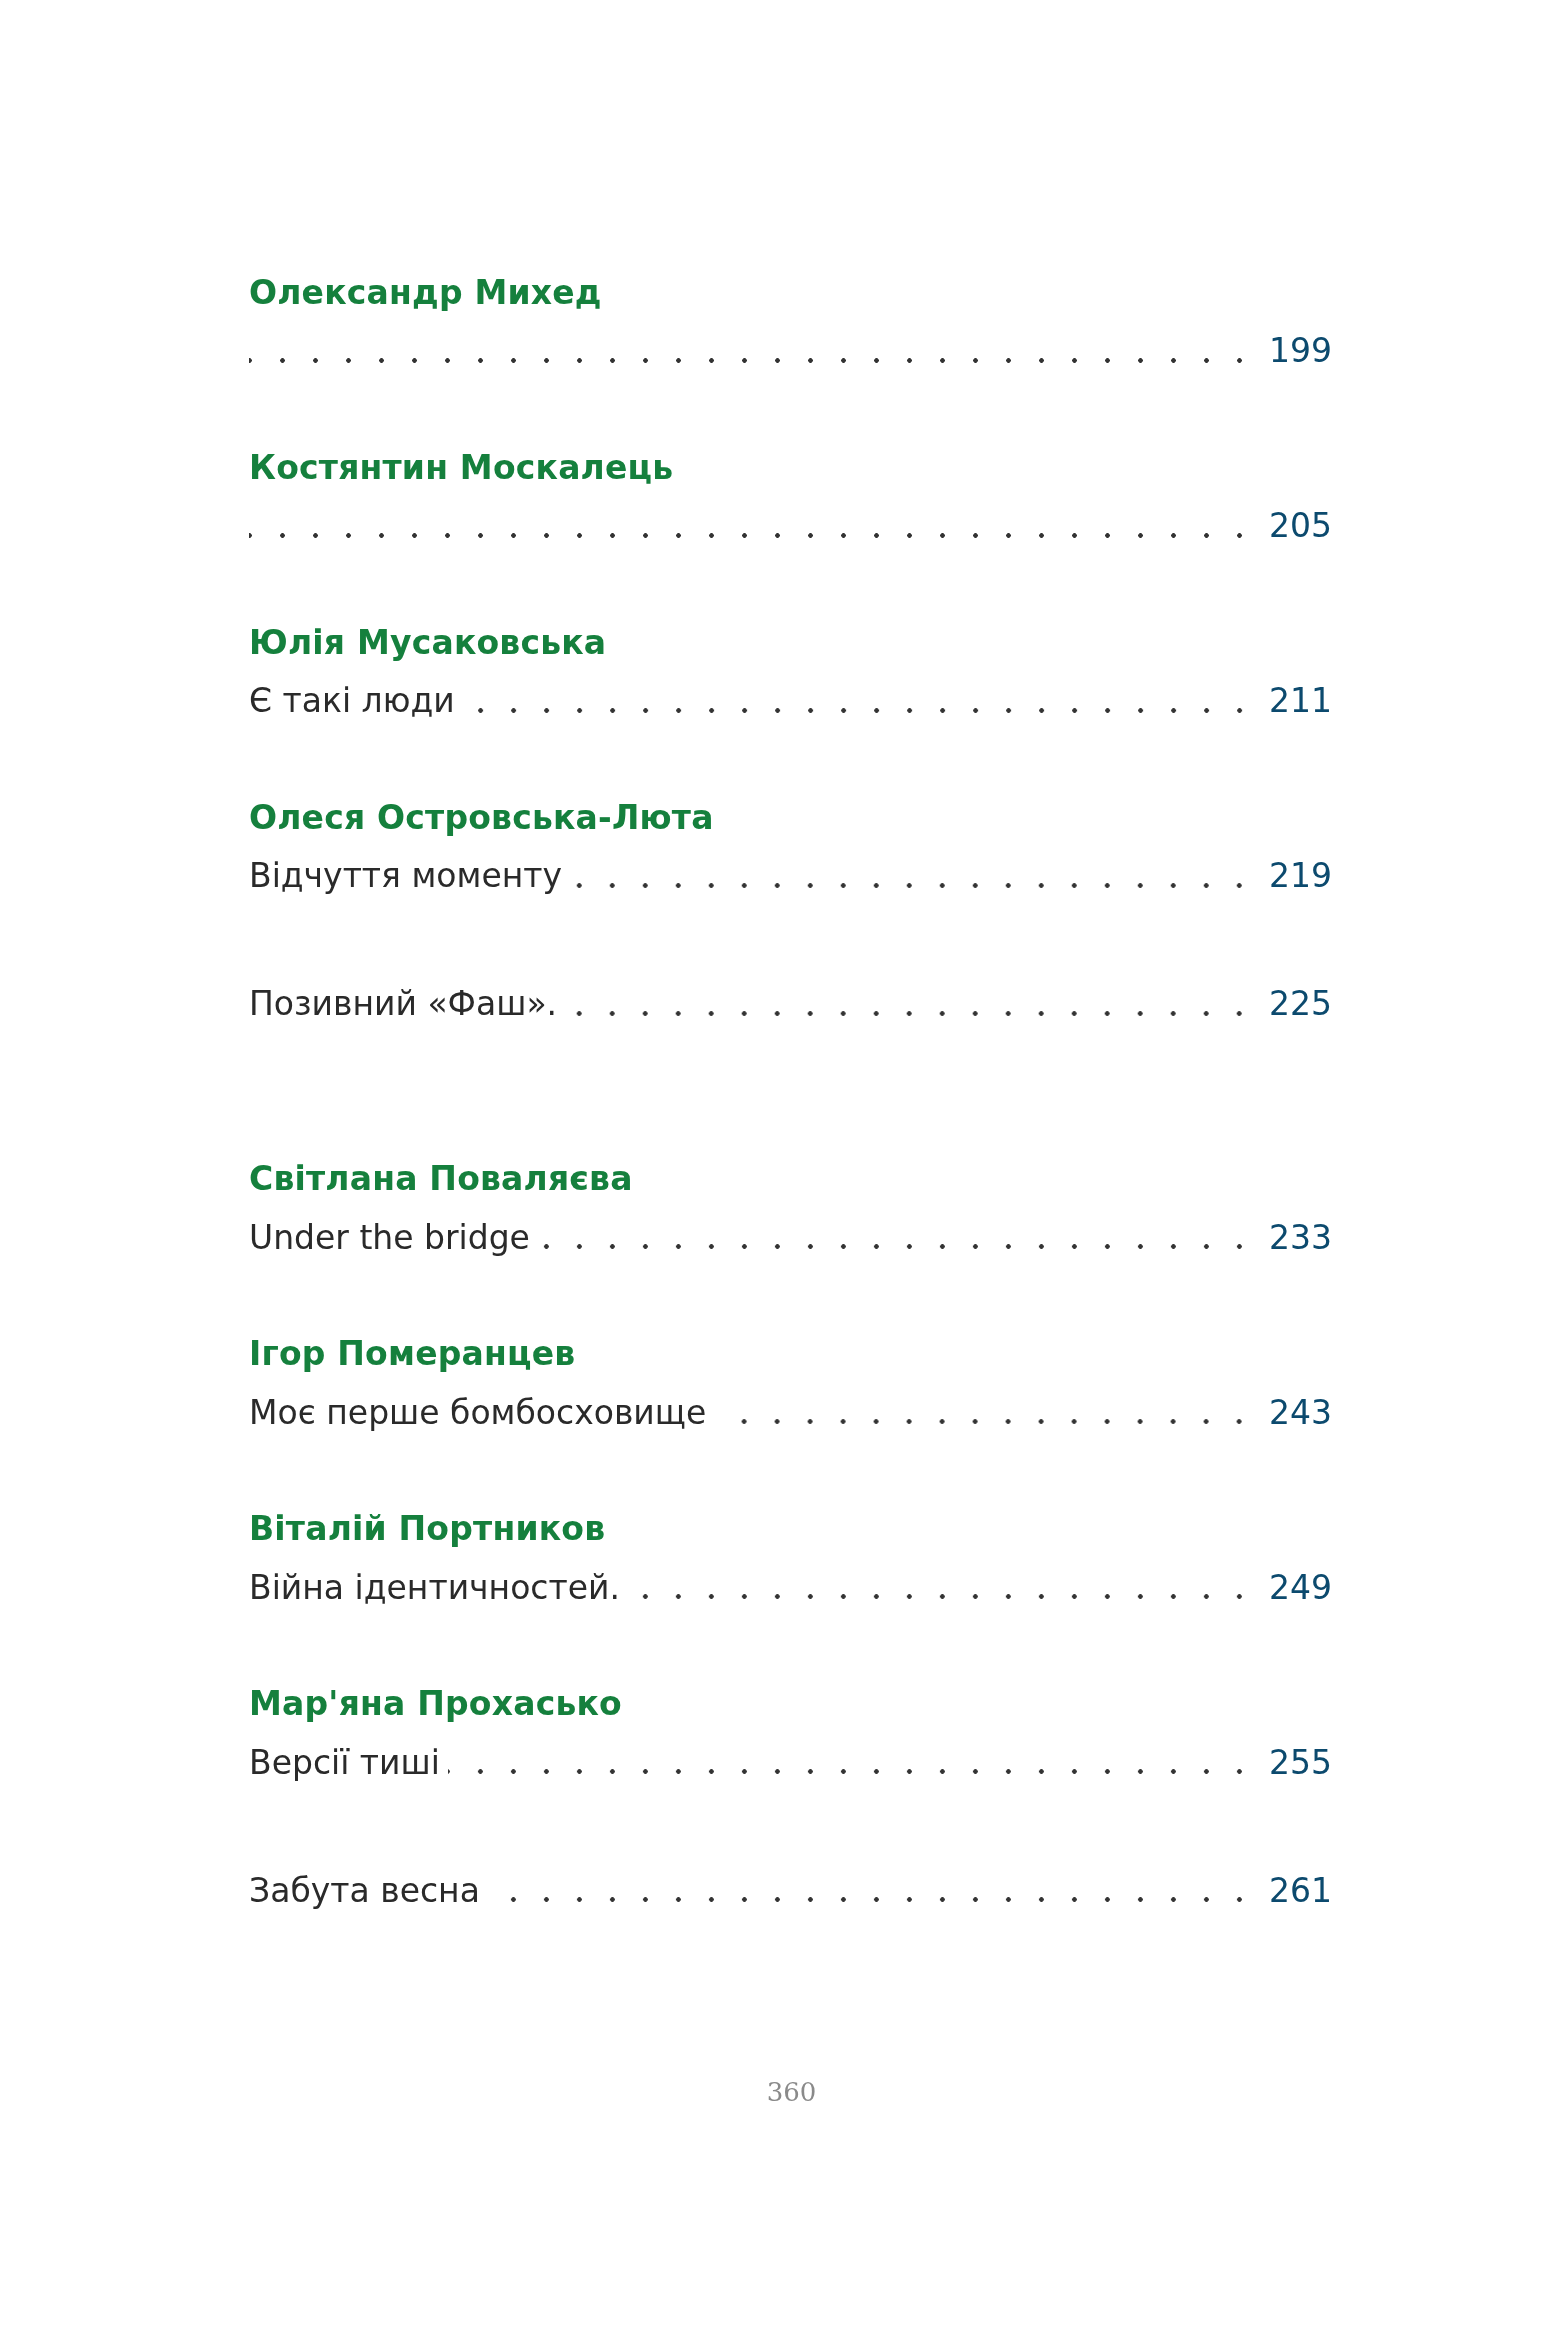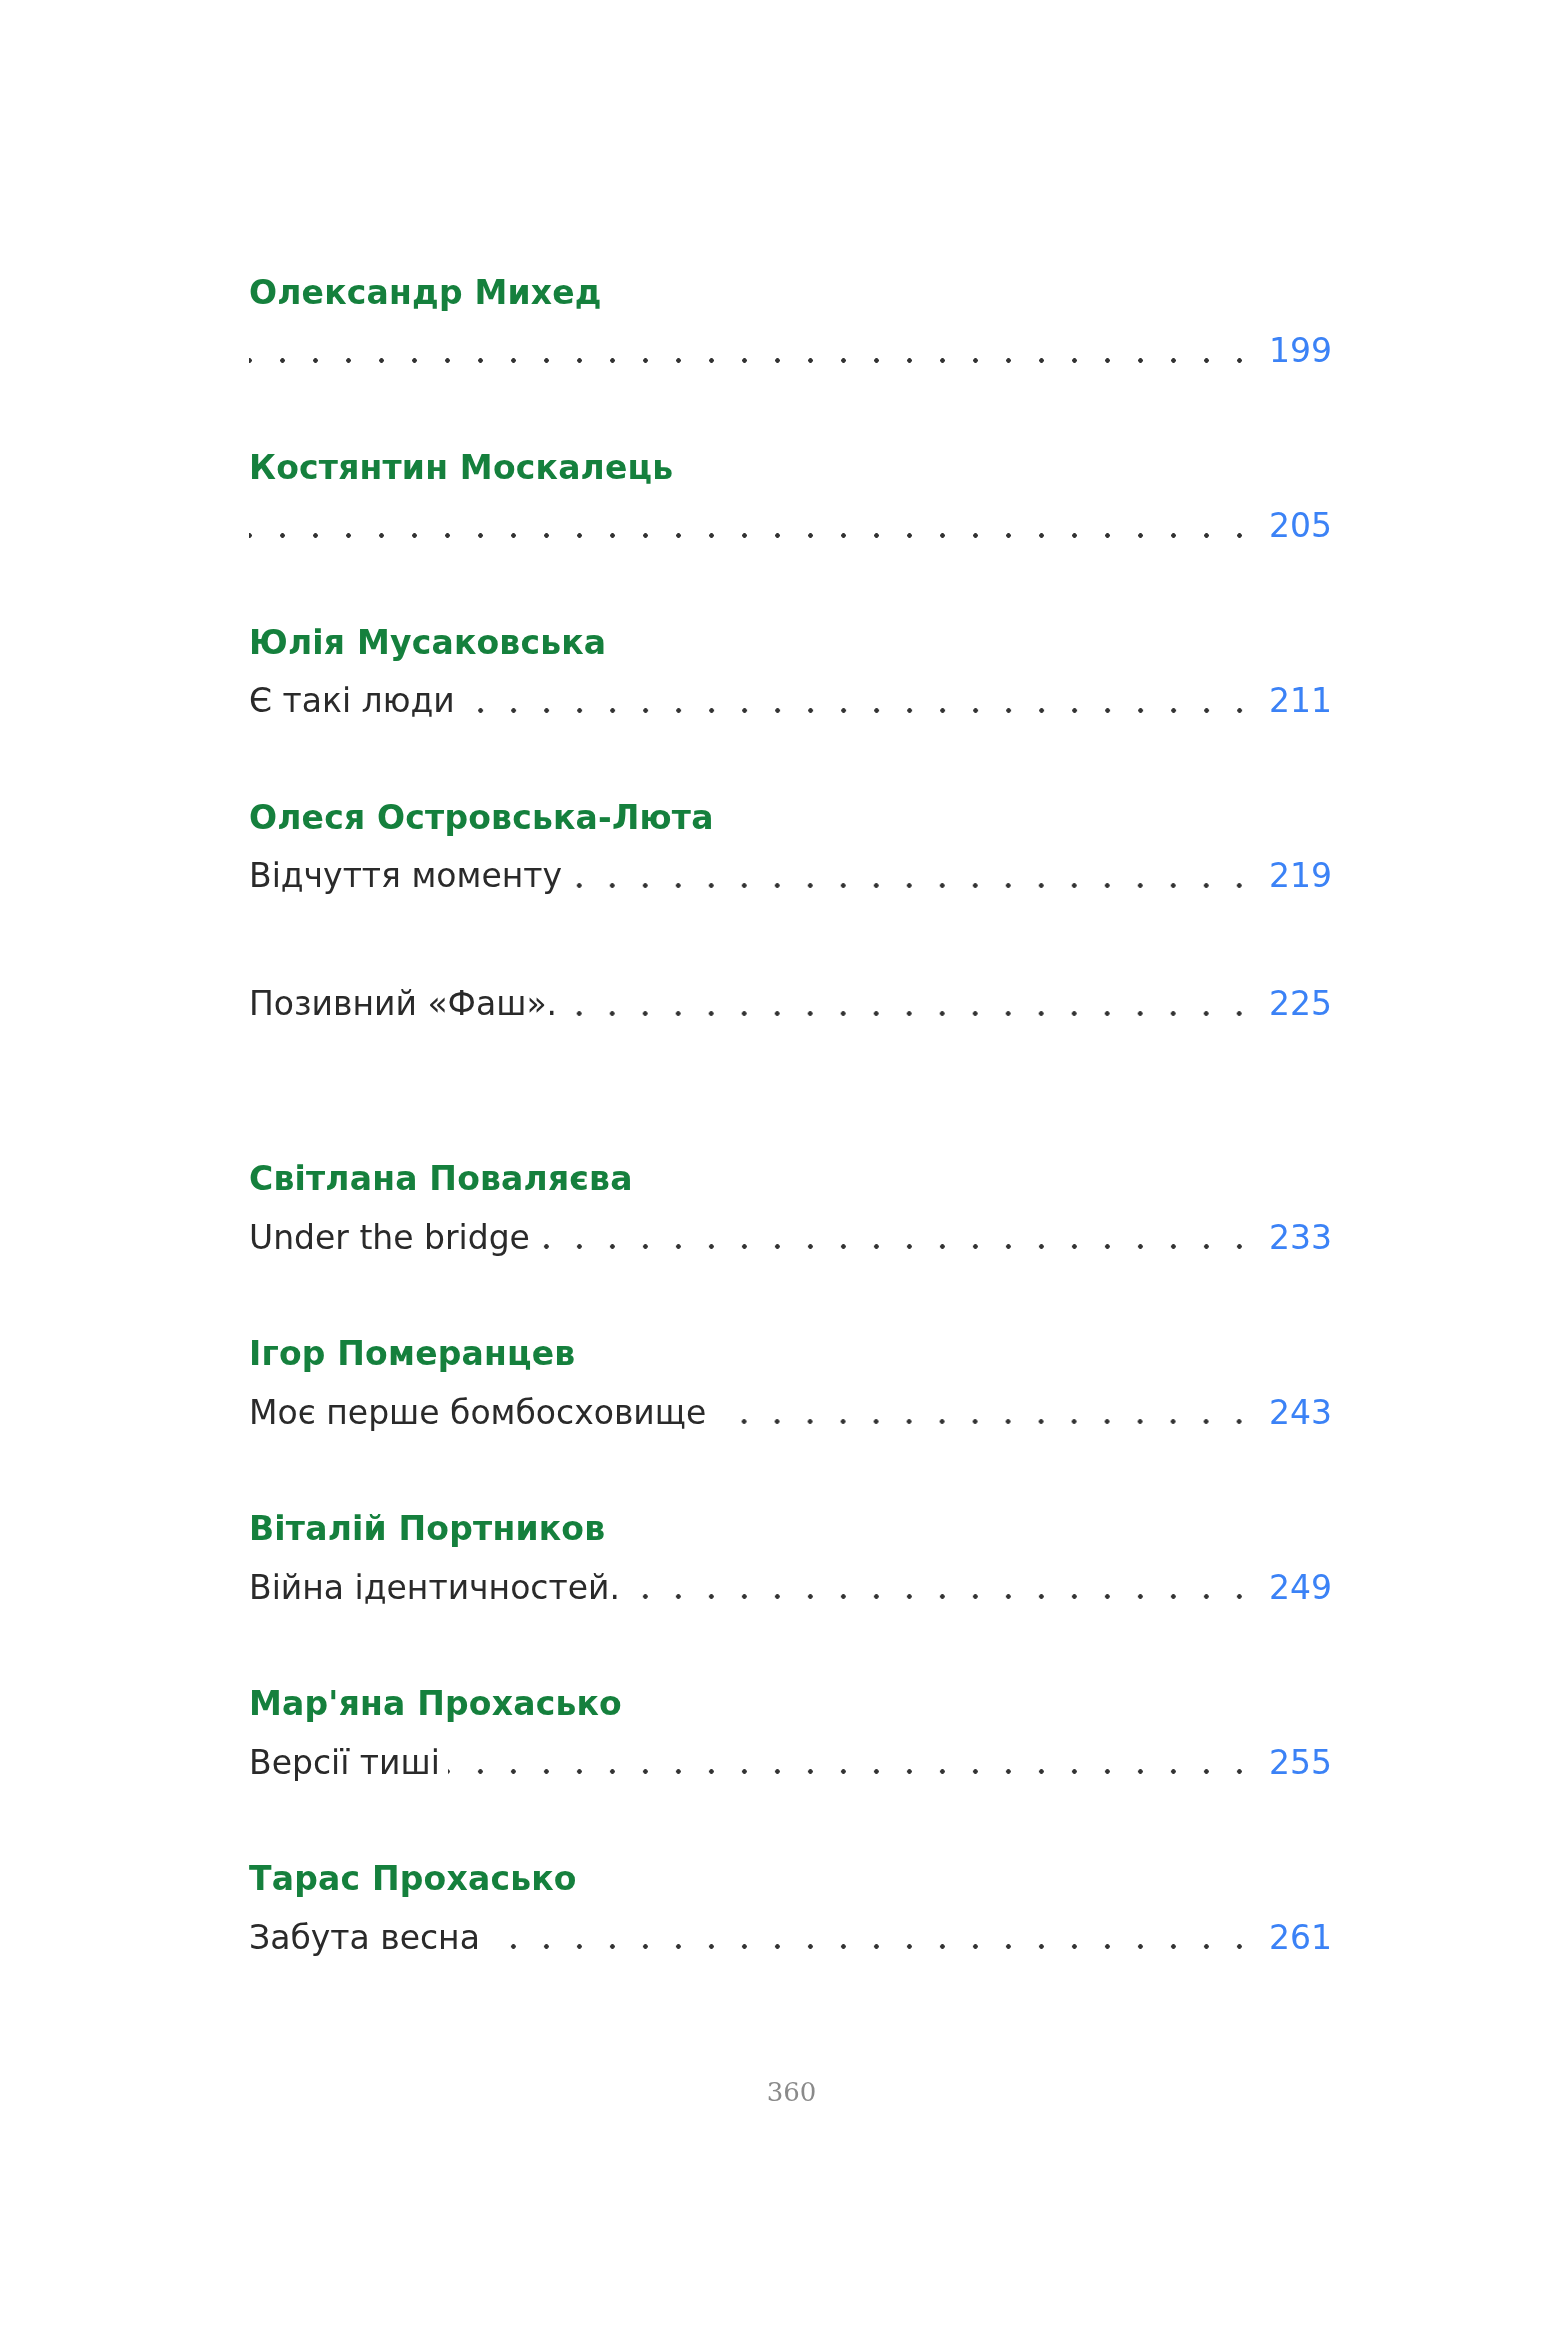--- a/index.html
+++ b/index.html
@@ -62,21 +62,21 @@
       background-image: radial-gradient(circle, #333333 2.1px, transparent 2.4px);
       background-size: 33px 4.9px;
       background-position: right bottom;
       background-repeat: repeat-x;
     }
     .page {
       flex: 0 0 auto;
       padding-left: 13px;
       font-size: 33px;
       white-space: nowrap;
-      color: #3b82f6;
+      color: #0c4a6e;
     }
     .folio {
       position: absolute;
       left: 0;
       width: 1583px;
       top: 2077px;
       text-align: center;
       font-family: "DejaVu Serif", "Liberation Serif", serif;
       font-size: 26px;
       color: #8a8a8a;
@@ -149,21 +149,20 @@
   </div>
   <div class="entry">
     <div class="author">Мар'яна Прохасько</div>
     <div class="line">
       <span class="title">Версії тиші</span>
       <span class="leader"></span>
       <span class="page">255</span>
     </div>
   </div>
   <div class="entry">
-    <div class="author">Тарас Прохасько</div>
     <div class="line">
       <span class="title">Забута весна</span>
       <span class="leader"></span>
       <span class="page">261</span>
     </div>
   </div>
 </div>
 
 <div class="folio">360</div>
 

